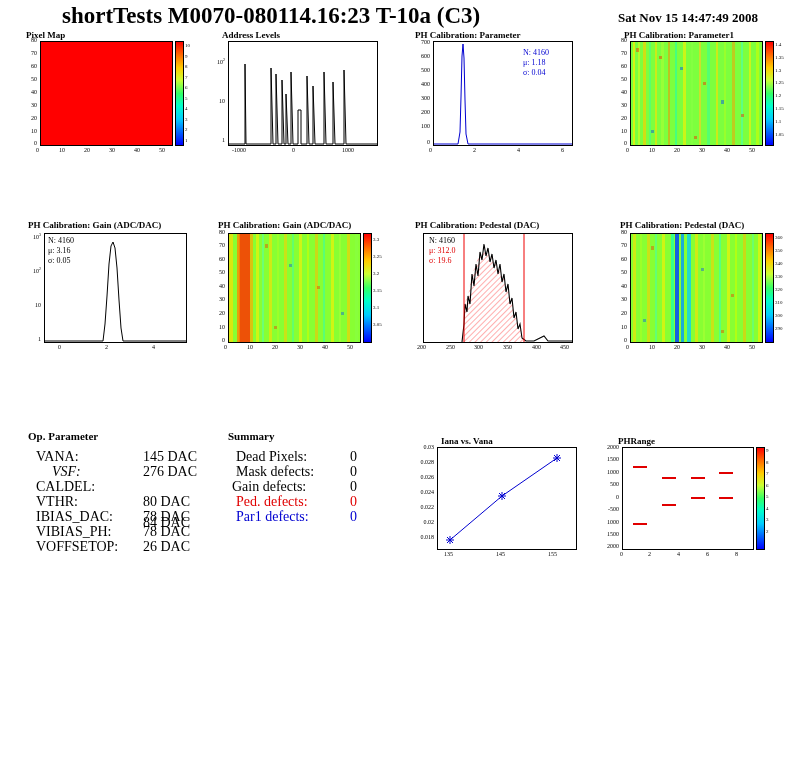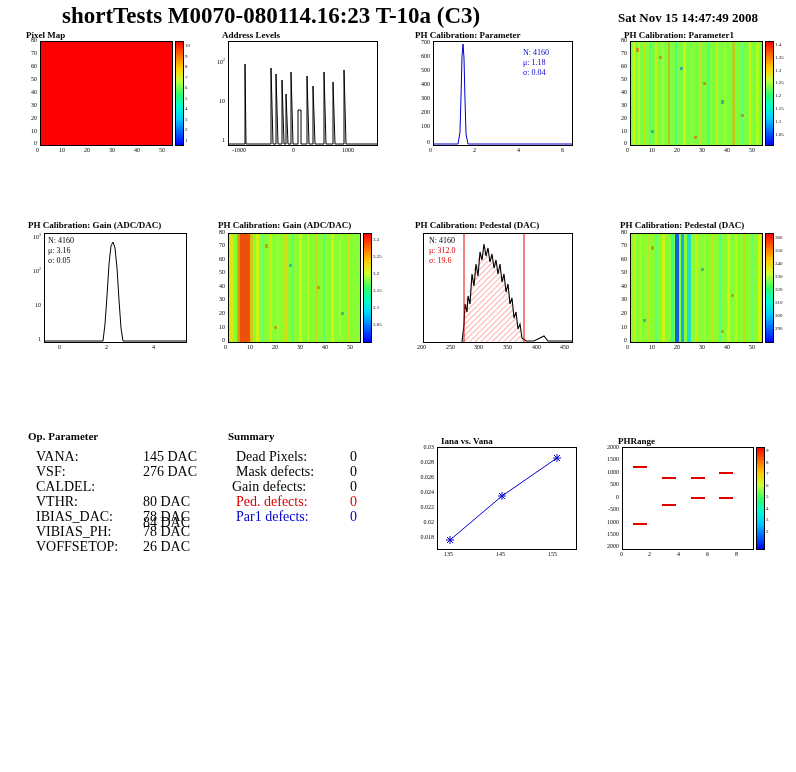--- a/index.html
+++ b/index.html
@@ -383,21 +383,21 @@
 </div>
 
 <div class="abs" style="left:28px;top:430px;width:170px;">
   <div class="op-h">Op. Parameter</div>
   <div style="margin-top:7px;">
     <div style="position:relative;height:15px;">
       <span class="op-r" style="position:absolute;left:8px;">VANA:</span>
       <span class="op-r" style="position:absolute;left:115px;">145 DAC</span>
     </div>
     <div style="position:relative;height:15px;">
-      <span class="op-r" style="position:absolute;left:8px;">VSF:</span>
+      <span class="op-r" style="position:absolute;left:24px;font-style:italic;">VSF:</span>
       <span class="op-r" style="position:absolute;left:115px;">276 DAC</span>
     </div>
     <div style="position:relative;height:15px;">
       <span class="op-r" style="position:absolute;left:8px;">CALDEL:</span>
       <span class="op-r" style="position:absolute;left:115px;margin-top:36px;">84 DAC</span>
     </div>
     <div style="position:relative;height:15px;">
       <span class="op-r" style="position:absolute;left:8px;">VTHR:</span>
       <span class="op-r" style="position:absolute;left:115px;">80 DAC</span>
     </div>

